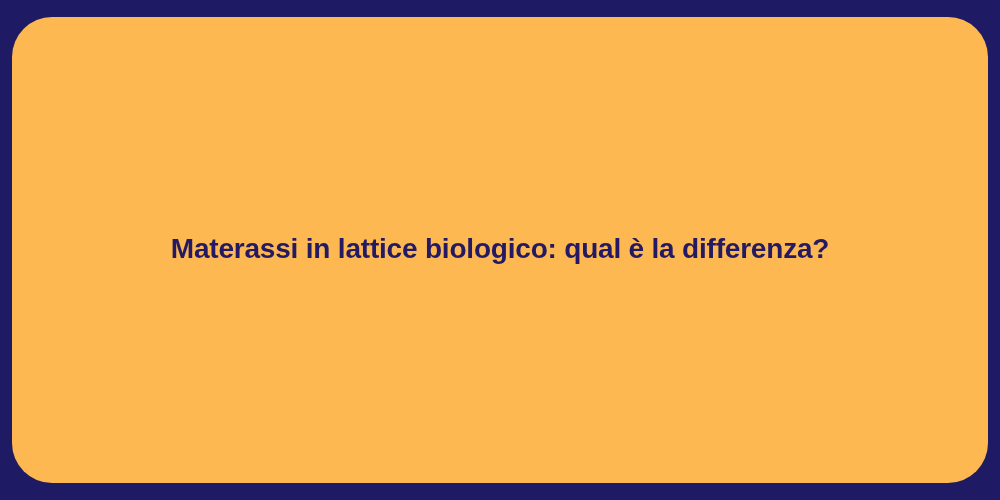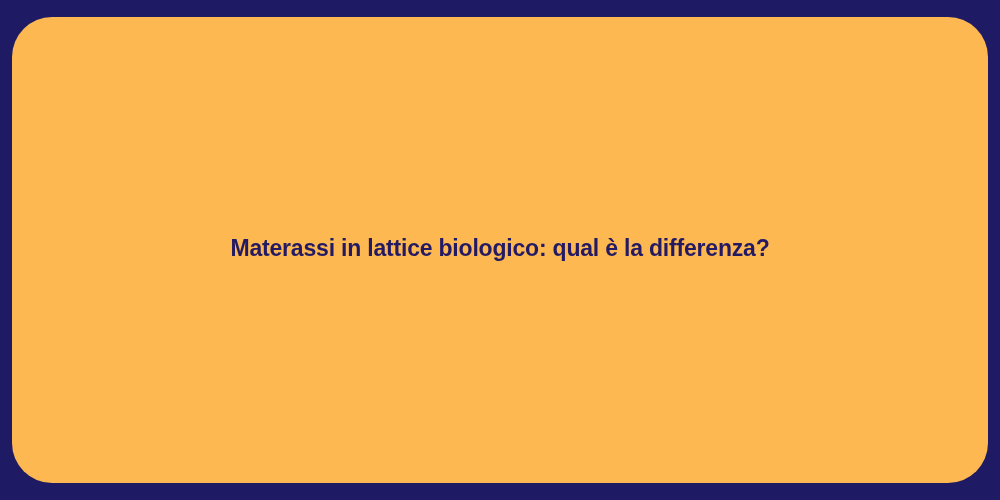--- a/index.html
+++ b/index.html
@@ -32,21 +32,21 @@
     display: flex;
     align-items: center;
     justify-content: center;
     box-sizing: border-box;
   }
 
   #headline {
     margin: 0;
     padding: 0 40px;
     font-family: "Liberation Sans", sans-serif;
-    font-size: 23px;
+    font-size: 28px;
     font-weight: 700;
     letter-spacing: -0.2px;
     line-height: 1.25;
     color: #231a63;
     text-align: right;
     white-space: nowrap;
     position: relative;
     top: -2px;
   }
 </style>

